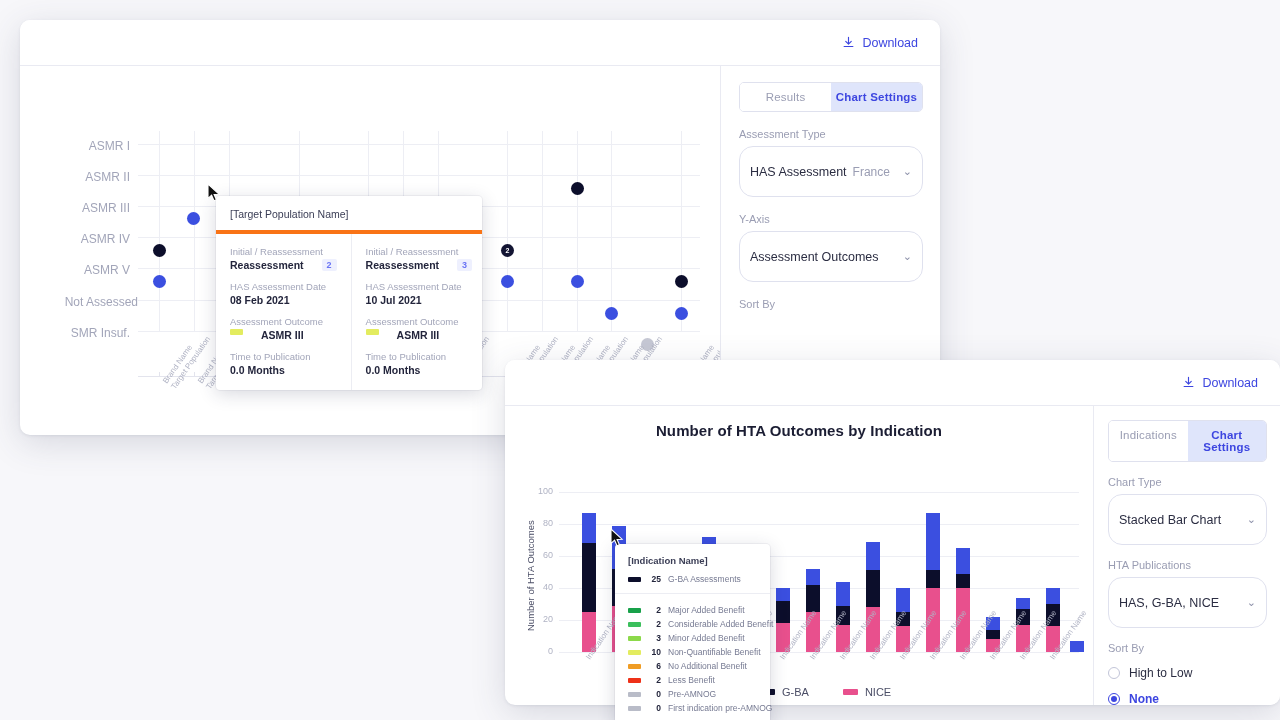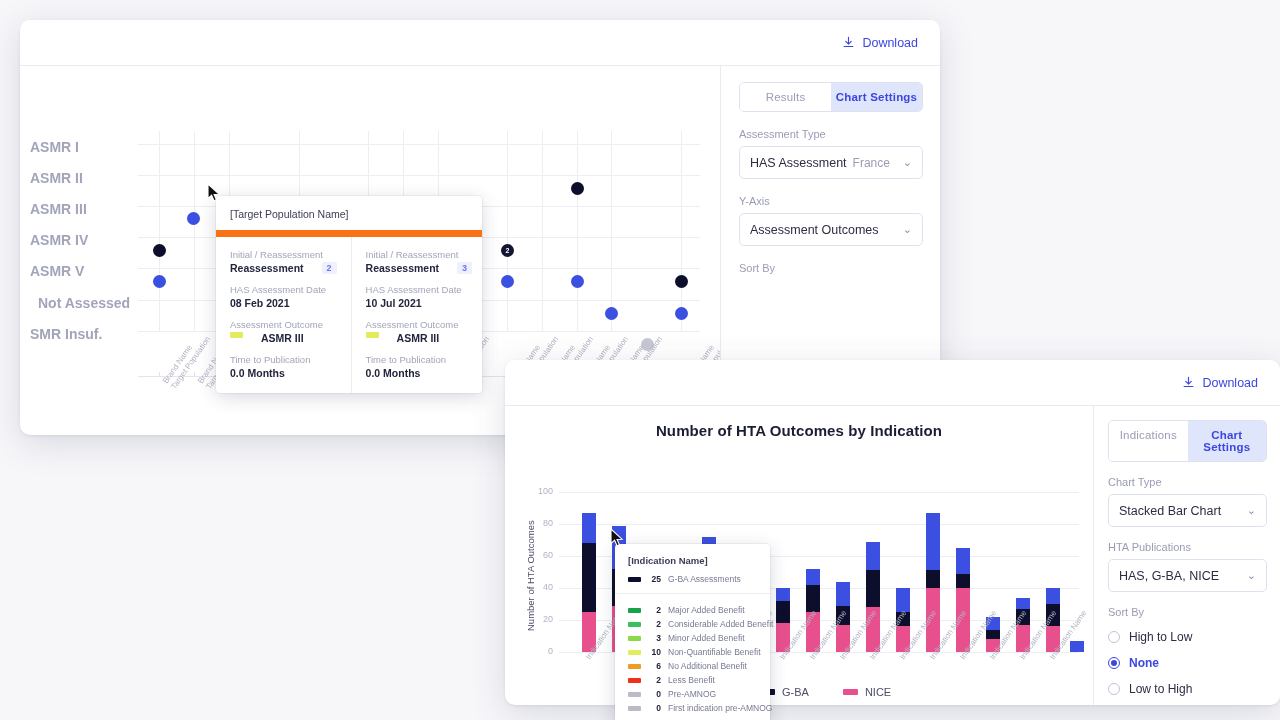--- a/index.html
+++ b/index.html
@@ -34,22 +34,22 @@
   .tabs{display:flex;margin:16px 18px 0 18px;border:1px solid #dfe1ee;border-radius:5px;overflow:hidden;}
   .tab{
     flex:1;text-align:center;font-size:11.5px;padding:8px 0;cursor:pointer;
     color:#9a9db3;background:#fff;letter-spacing:.2px;
   }
   .tab.active{background:#dfe5fb;color:#3d46e0;font-weight:bold;}
 
   .field{margin:16px 18px 0 18px;}
   .field-label{font-size:11px;color:#9a9db3;margin-bottom:6px;}
   .select{
-    border:1px solid #dfe1ee;border-radius:5px;height:31px;
-    display:flex;align-items:center;padding:0 10px;background:#fff;
+    border:1px solid #dfe1ee;border-radius:14px;height:31px;
+    display:flex;align-items:center;padding:9px 10px;background:#fff;
     font-size:12.5px;color:#2b2d42;cursor:pointer;justify-content:flex-end;
   }
   .select .sel-sub{color:#9a9db3;margin-left:6px;font-size:12px;}
   .select .chev{margin-left:auto;color:#8b8fa8;font-size:11px;line-height:1;}
 
   .radio-group{margin:10px 18px 0 18px;}
   .radio-row{display:flex;align-items:center;gap:9px;padding:6px 0;cursor:pointer;}
   .radio{
     width:12px;height:12px;border-radius:50%;border:1.4px solid #c2c5d8;
     box-sizing:border-box;flex:none;position:relative;background:#fff;
@@ -63,21 +63,21 @@
   .radio-row.on .radio-label{color:#3d46e0;font-weight:bold;}
 
   
   .chart-title{
     text-align:center;font-size:15px;font-weight:bold;color:#1b1d33;
     margin-top:16px;letter-spacing:.1px;
   }
 
   
   .plot{position:absolute;}
-  .ylab{position:absolute;font-size:14px;color:#a2a5b9;text-align:left;white-space:nowrap;font-weight:bold;}
+  .ylab{position:absolute;font-size:12px;color:#a2a5b9;text-align:right;white-space:nowrap;}
   .gridline-h{position:absolute;height:1px;background:#edeef4;}
   .gridline-v{position:absolute;width:1px;background:#edeef4;}
   .axis-line{position:absolute;background:#e3e4ed;}
   .dot{position:absolute;border-radius:50%;}
   .dot.badge{
     display:flex;align-items:center;justify-content:center;
     color:#fff;font-size:7px;font-weight:bold;
   }
   .xtick{
     position:absolute;font-size:8px;color:#b0b3c4;white-space:nowrap;
@@ -87,21 +87,21 @@
   .legend{position:absolute;display:flex;gap:26px;align-items:center;font-size:11px;color:#4b4e66;}
   .legend-item{display:flex;align-items:center;gap:7px;}
   .lg-bar{width:15px;height:6px;border-radius:1px;display:block;}
 
   
   .tooltip{
     position:absolute;background:#fff;border-radius:4px;
     box-shadow:0 4px 18px rgba(40,44,80,.18),0 0 0 1px rgba(40,44,80,.05);
     z-index:30;
   }
-  .tt-title{font-size:10.5px;color:#3a3d55;padding:12px 14px 10px 14px;border-bottom:7px solid #f97316;}
+  .tt-title{font-size:10.5px;color:#3a3d55;padding:12px 14px 10px 14px;border-bottom:4px solid #f97316;}
   .tt-cols{display:flex;}
   .tt-col{flex:1;padding:12px 14px 14px 14px;}
   .tt-col + .tt-col{border-left:1px solid #ecedf3;}
   .tt-k{font-size:9.5px;color:#a2a5b9;margin-bottom:2px;}
   .tt-v{font-size:10.5px;color:#23253c;font-weight:bold;margin-bottom:10px;display:flex;gap:18px;}
   .tt-cnt{
     font-size:9px;color:#6a74f5;font-weight:bold;background:#eef0fe;
     border-radius:2px;padding:1px 5px;
   }
   .tt-sw{width:13px;height:6px;border-radius:1px;display:inline-block;}

